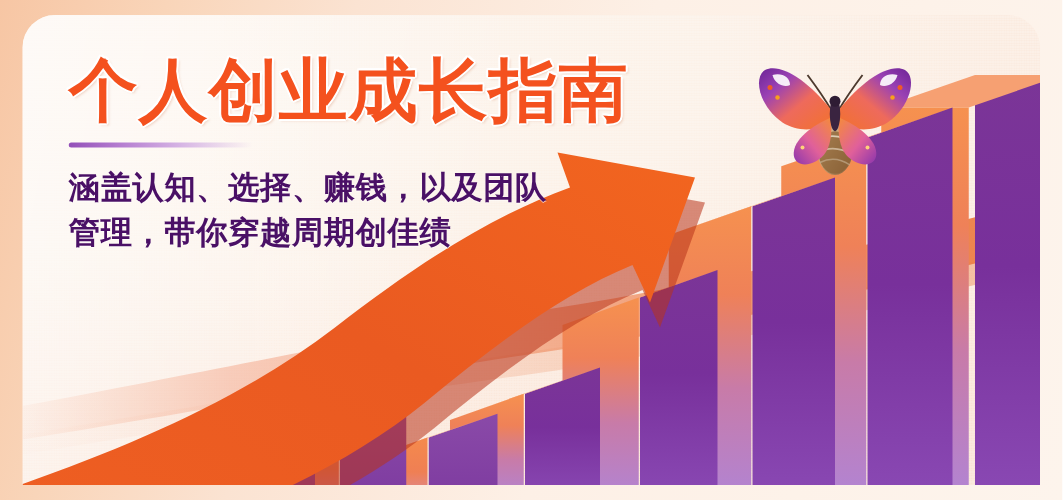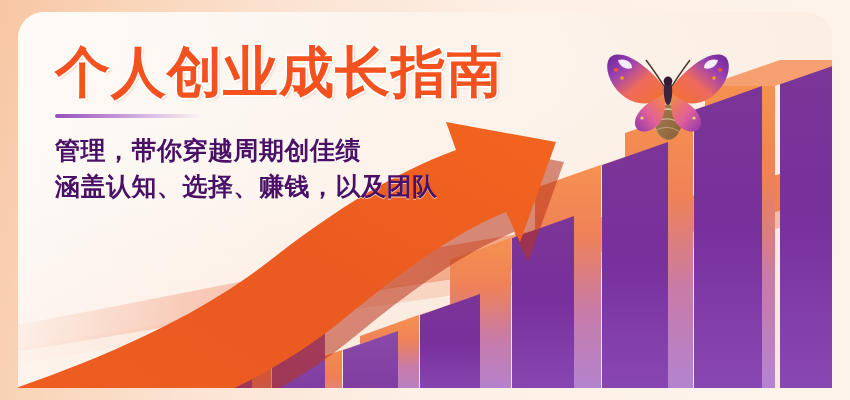--- a/index.html
+++ b/index.html
@@ -273,18 +273,18 @@
         <circle cx="0" cy="-1" r="4.4" fill="#2f1c34"></circle>
       </g>
 
     </g>
   </svg>
 
   <div class="textblock">
     <div class="title">个人创业成长指南</div>
     <div class="divider"></div>
     <div class="subtitle">
+      <span class="ln">涵盖认知、选择、赚钱，以及团队</span>
       <span class="ln">管理，带你穿越周期创佳绩</span>
-      <span class="ln">涵盖认知、选择、赚钱，以及团队</span>
     </div>
   </div>
 
 </div>
 
 </body></html>

